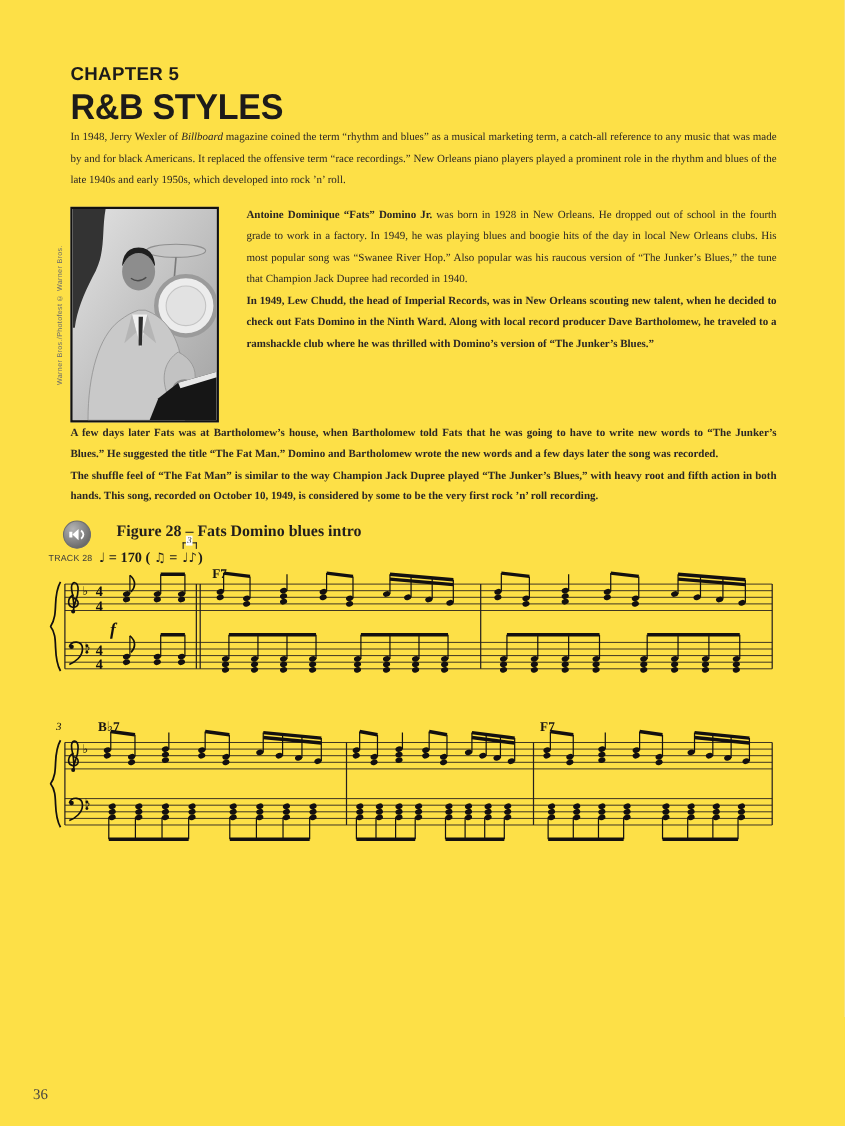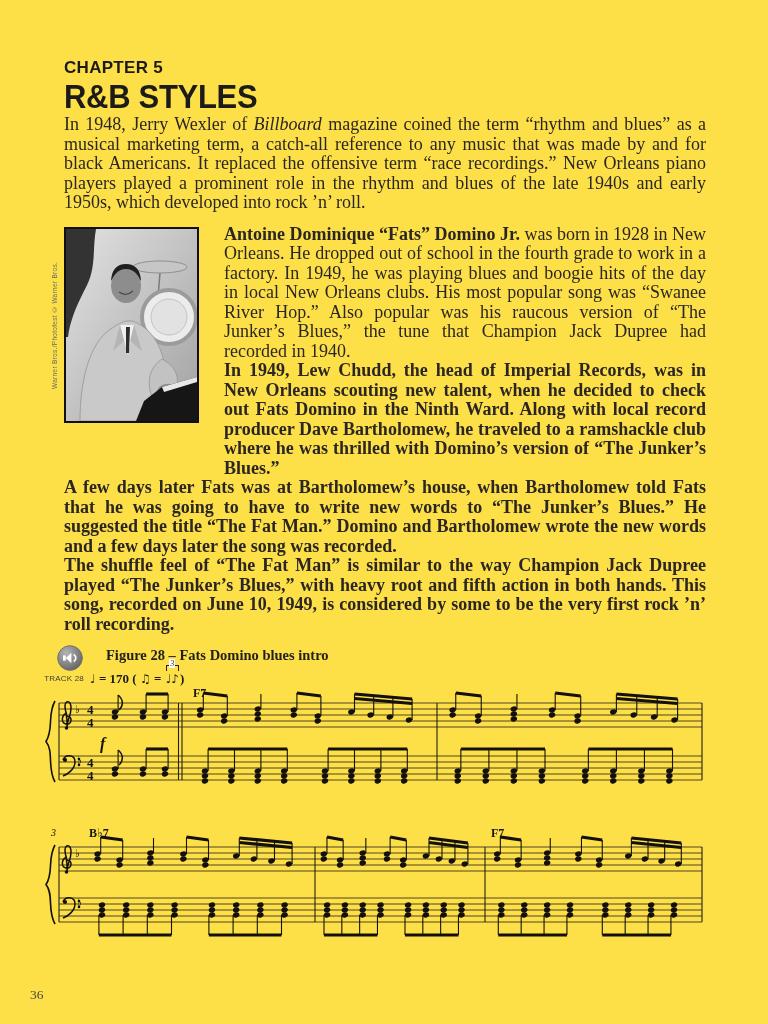--- a/index.html
+++ b/index.html
@@ -8,21 +8,21 @@
   .content{position:absolute;left:64px;top:58px;width:642px;}
 
   
   .chapter{font-family:"Liberation Sans",sans-serif;font-weight:800;font-size:17px;
            letter-spacing:.3px;color:#1d1b1a;margin:0;}
   .title{font-family:"Liberation Sans",sans-serif;font-weight:800;font-size:31px;
          letter-spacing:-.3px;color:#1d1b1a;margin:1px 0 0 0;transform:scaleY(1.05);
          transform-origin:left top;}
 
   
-  p.body{font-family:"Liberation Serif",serif;font-size:18px;line-height:19.5px;
+  p.body{font-family:"Liberation Serif",serif;font-size:10px;line-height:19.5px;
          text-align:justify;margin:0;color:#2b2624;}
   .p1{margin-top:30px;}
   .pgap{margin-top:11px;font-weight:bold;}
   .ital{font-style:italic;}
   .lead{font-weight:bold;}
 
   
   .media-row{display:flex;margin-top:12px;}
   .photo-fig{flex:0 0 135px;position:relative;margin:2px 25px 0 0;}
   .photo-frame{width:131px;height:192px;border:2px solid #111;background:#bdbdbd;}
@@ -112,21 +112,21 @@
           </svg>
         </div>
       </figure>
       <div class="media-text">
         <p class="body"><span class="lead">Antoine Dominique “Fats” Domino Jr.</span><span> was born in 1928 in New Orleans. He dropped out of school in the fourth grade to work in a factory. In 1949, he was playing blues and boogie hits of the day in local New Orleans clubs. His most popular song was “Swanee River Hop.” Also popular was his raucous version of “The Junker’s Blues,” the tune that Champion Jack Dupree had recorded in 1940.</span></p>
         <p class="body pgap">In 1949, Lew Chudd, the head of Imperial Records, was in New Orleans scouting new talent, when he decided to check out Fats Domino in the Ninth Ward. Along with local record producer Dave Bartholomew, he traveled to a ramshackle club where he was thrilled with Domino’s version of “The Junker’s Blues.”</p>
       </div>
     </div>
 
     <p class="body pgap">A few days later Fats was at Bartholomew’s house, when Bartholomew  told Fats that he was going to have to write new words to “The Junker’s Blues.” He suggested the title “The Fat Man.”  Domino and Bartholomew wrote the new words and a few days later the song was recorded.</p>
-    <p class="body pgap">The shuffle feel of “The Fat Man” is similar to the way Champion Jack Dupree played “The Junker’s Blues,” with heavy root and fifth action in both hands. This song, recorded on June 10, 1949, is considered by some to be the very first rock ’n’ roll recording.</p>
+    <p class="body pgap">The shuffle feel of “The Fat Man” is similar to the way Champion Jack Dupree played “The Junker’s Blues,” with heavy root and fifth action in both hands. This song, recorded on October 10, 1949, is considered by some to be the very first rock ’n’ roll recording.</p>
 
     <div class="figure-head">
       <div class="track-block">
         <svg width="28" height="28" viewBox="0 0 30 30">
           <defs>
             <radialGradient id="spk" cx="0.35" cy="0.3" r="0.9">
               <stop offset="0" stop-color="#b4b4b4"></stop>
                 <stop offset="1" stop-color="#565656"></stop>
             </radialGradient>
           </defs>

